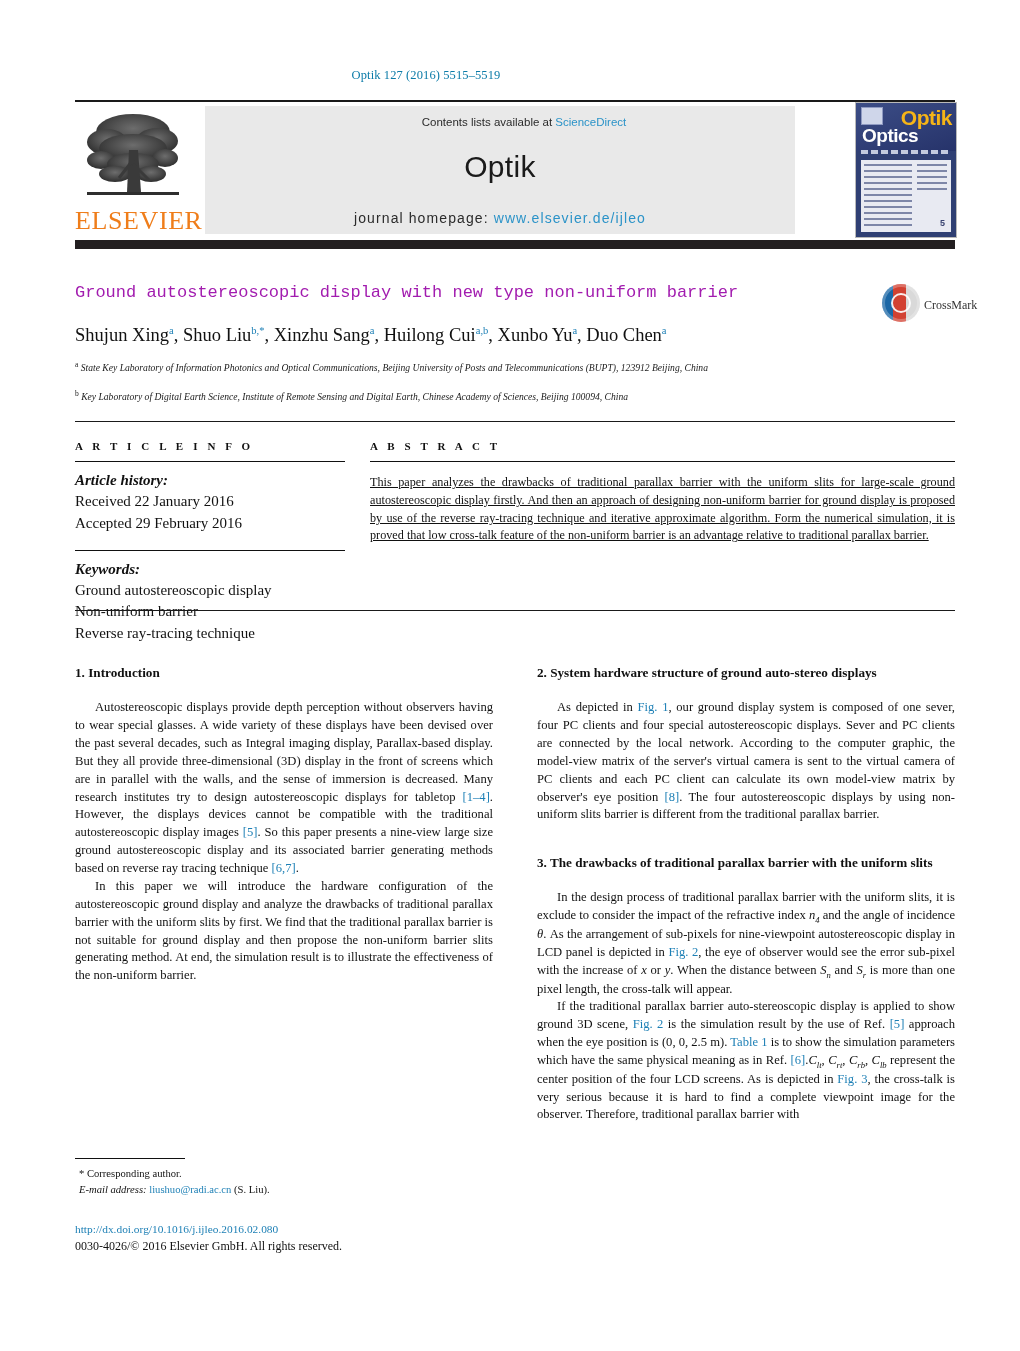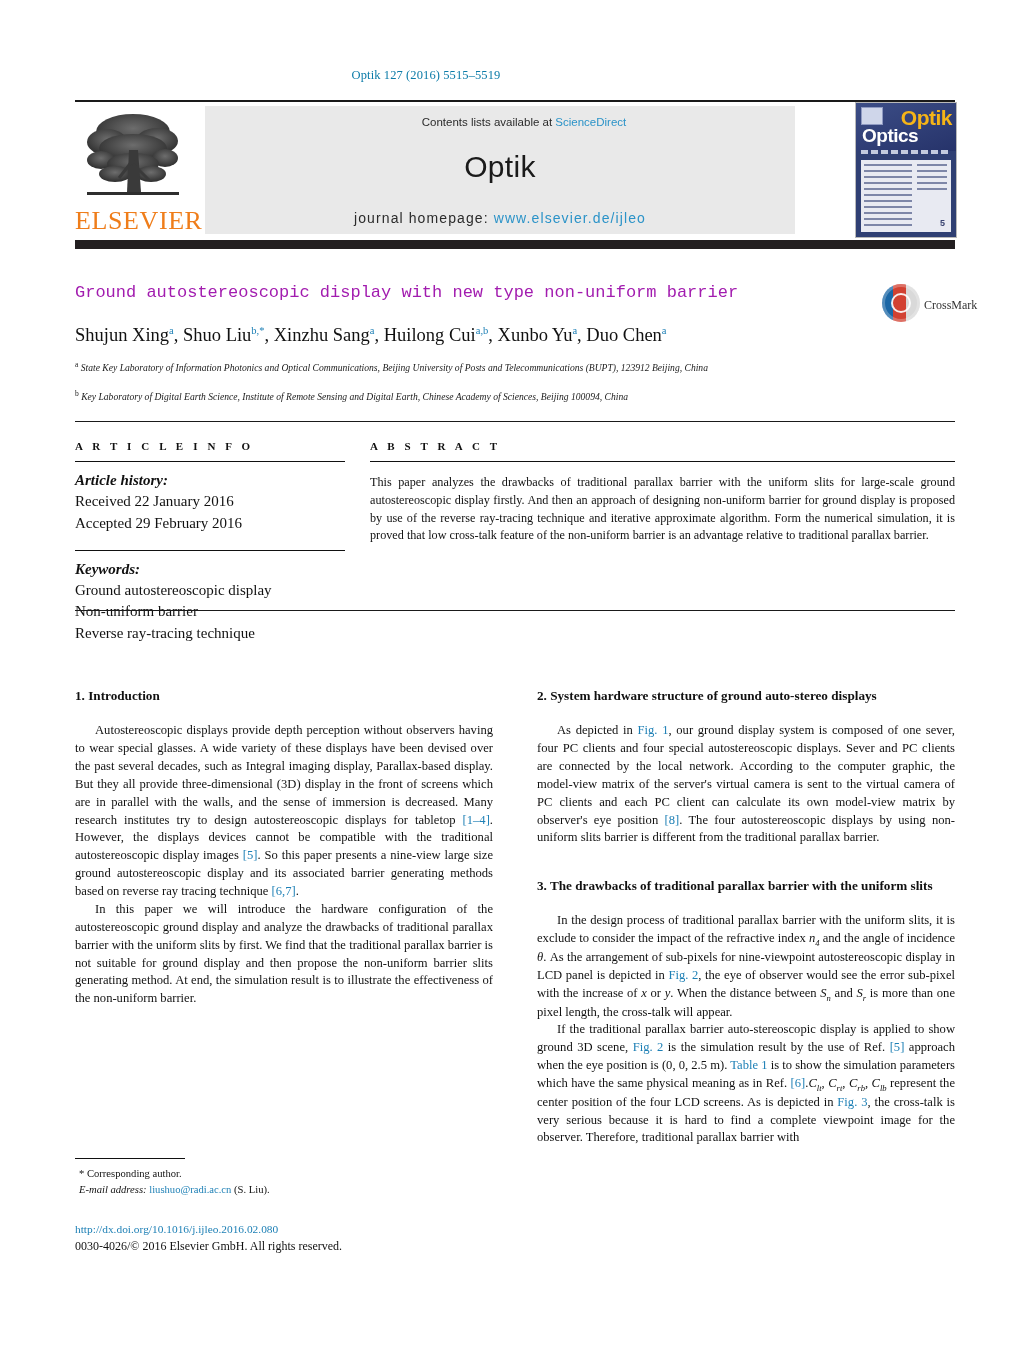--- a/index.html
+++ b/index.html
@@ -329,37 +329,38 @@
     margin-top: 9px;
     border-top: 1.6px solid #111;
   }
   .abs-text {
     margin-top: 12px;
     font-family: "Liberation Serif", serif;
     font-size: 12.2px;
     line-height: 1.46;
     text-align: justify;
     color: #111;
+    text-decoration: underline;
   }
   .abs-copy {
     margin-top: 14px;
     text-align: right;
     font-family: "Liberation Serif", serif;
     font-size: 11.6px;
     color: #111;
   }
 
   .rule-bottom-info {
     left: 75px; top: 610px; width: 880px; height: 1px;
   }
 
   
   .col {
     position: absolute;
-    top: 687px;
+    top: 664px;
     width: 418px;
     font-family: "Liberation Serif", serif;
     font-size: 12.6px;
     line-height: 1.42;
     text-align: justify;
     color: #111;
   }
   .col-left  { left: 75px; }
   .col-right { left: 537px; }
 

